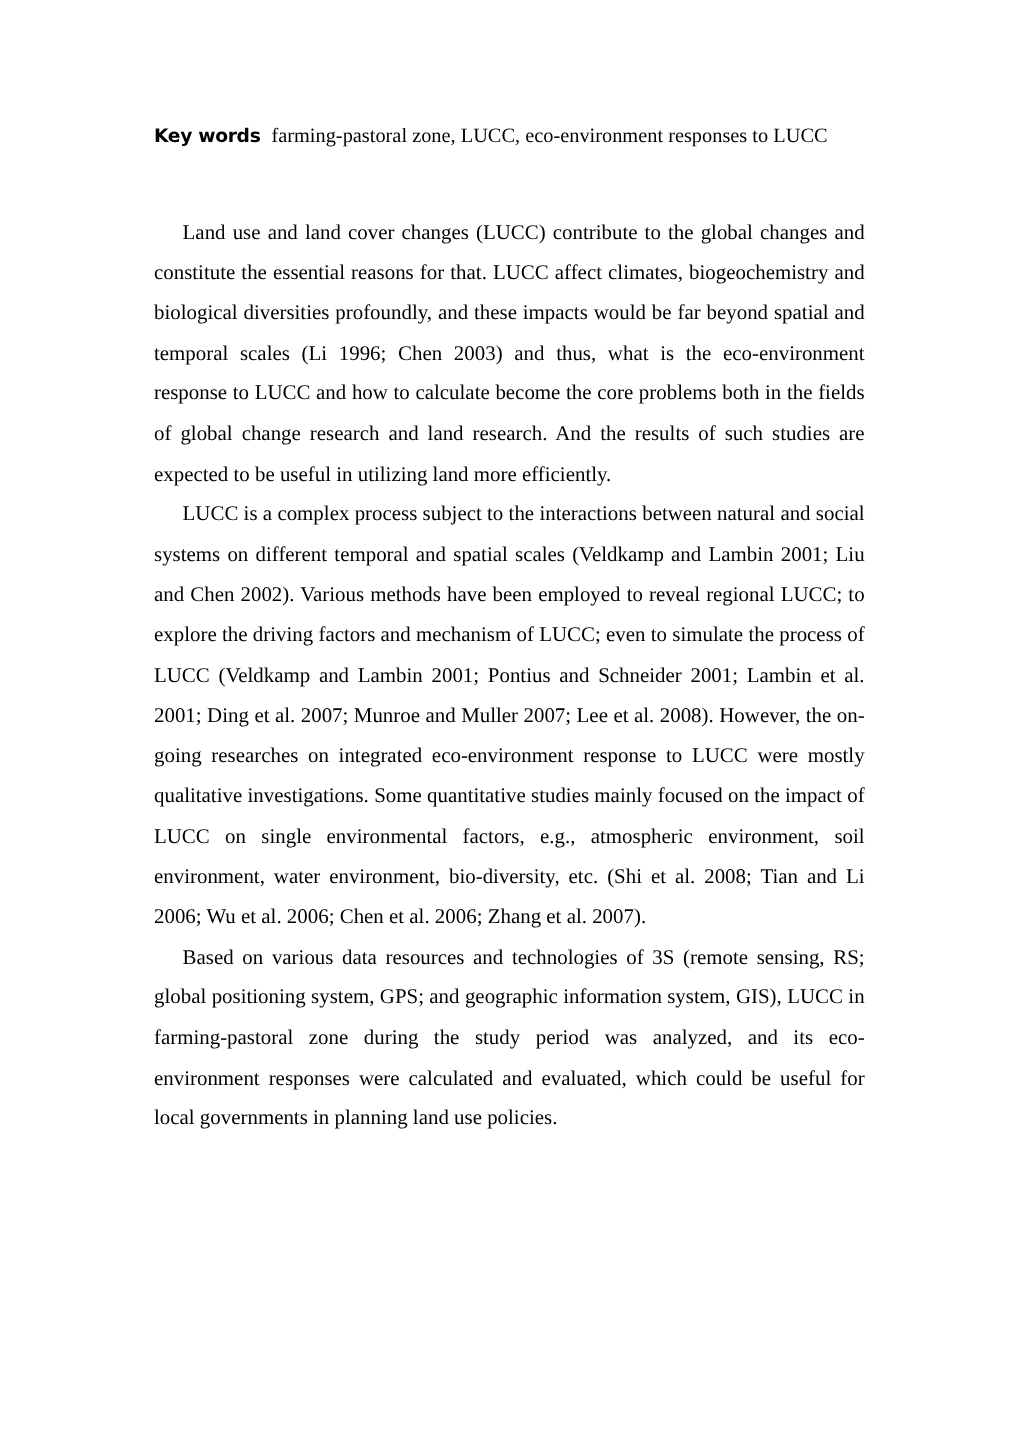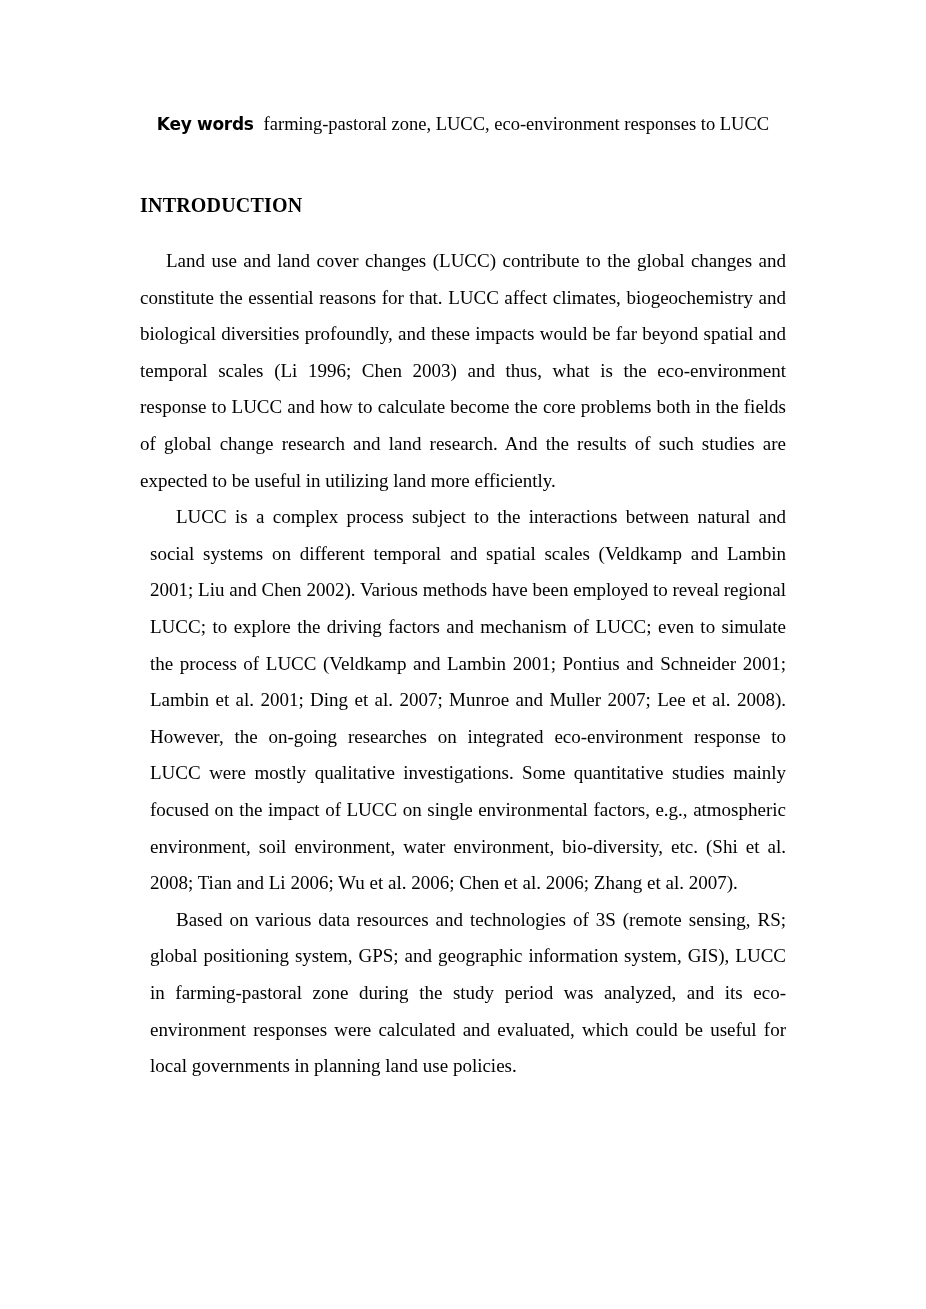--- a/index.html
+++ b/index.html
@@ -19,21 +19,20 @@
     width: 926px;
     height: 1309px;
     box-sizing: border-box;
     padding: 112px 140px 0 140px;
   }
   .keywords-line {
     margin: 0 0 58px 0;
     font-size: 18.5px;
     line-height: 1.3;
     white-space: nowrap;
-    text-align: center;
   }
   .keywords-label {
     font-family: "DejaVu Sans", sans-serif;
     font-weight: bold;
     font-size: 17px;
     letter-spacing: -0.3px;
   }
   .keywords-text {
     font-family: "Liberation Serif", serif;
     font-size: 18.5px;
@@ -50,31 +49,29 @@
     margin: 0;
     font-size: 19px;
     line-height: 36.6px;
     text-indent: 26px;
     text-align: justify;
     text-justify: inter-word;
     hyphens: none;
   }
   p.body-par + p.body-par {
     margin-top: 0;
-    margin-left: 10px;
   }
 </style>
 </head>
 <body>
 
 <div class="page">
 
   <div class="keywords-line">
     <span class="keywords-label">Key words</span><span class="keywords-text">farming-pastoral zone, LUCC, eco-environment responses to LUCC</span>
   </div>
 
-  <h1 class="section-heading">INTRODUCTION</h1>
 
   <p class="body-par">Land use and land cover changes (LUCC) contribute to the global changes and constitute the essential reasons for that. LUCC affect climates, biogeochemistry and biological diversities profoundly, and these impacts would be far beyond spatial and temporal scales (Li 1996; Chen 2003) and thus, what is the eco-environment response to LUCC and how to calculate become the core problems both in the fields of global change research and land research. And the results of such studies are expected to be useful in utilizing land more efficiently.</p>
   <p class="body-par">LUCC is a complex process subject to the interactions between natural and social systems on different temporal and spatial scales (Veldkamp and Lambin 2001; Liu and Chen 2002). Various methods have been employed to reveal regional LUCC; to explore the driving factors and mechanism of LUCC; even to simulate the process of LUCC (Veldkamp and Lambin 2001; Pontius and Schneider 2001; Lambin et al. 2001; Ding et al. 2007; Munroe and Muller 2007; Lee et al. 2008). However, the on-going researches on integrated eco-environment response to LUCC were mostly qualitative investigations. Some quantitative studies mainly focused on the impact of LUCC on single environmental factors, e.g., atmospheric environment, soil environment, water environment, bio-diversity, etc. (Shi et al. 2008; Tian and Li 2006; Wu et al. 2006; Chen et al. 2006; Zhang et al. 2007).</p>
   <p class="body-par">Based on various data resources and technologies of 3S (remote sensing, RS; global positioning system, GPS; and geographic information system, GIS), LUCC in farming-pastoral zone during the study period was analyzed, and its eco-environment responses were calculated and evaluated, which could be useful for local governments in planning land use policies.</p>
 
 </div>
 
 </body></html>

